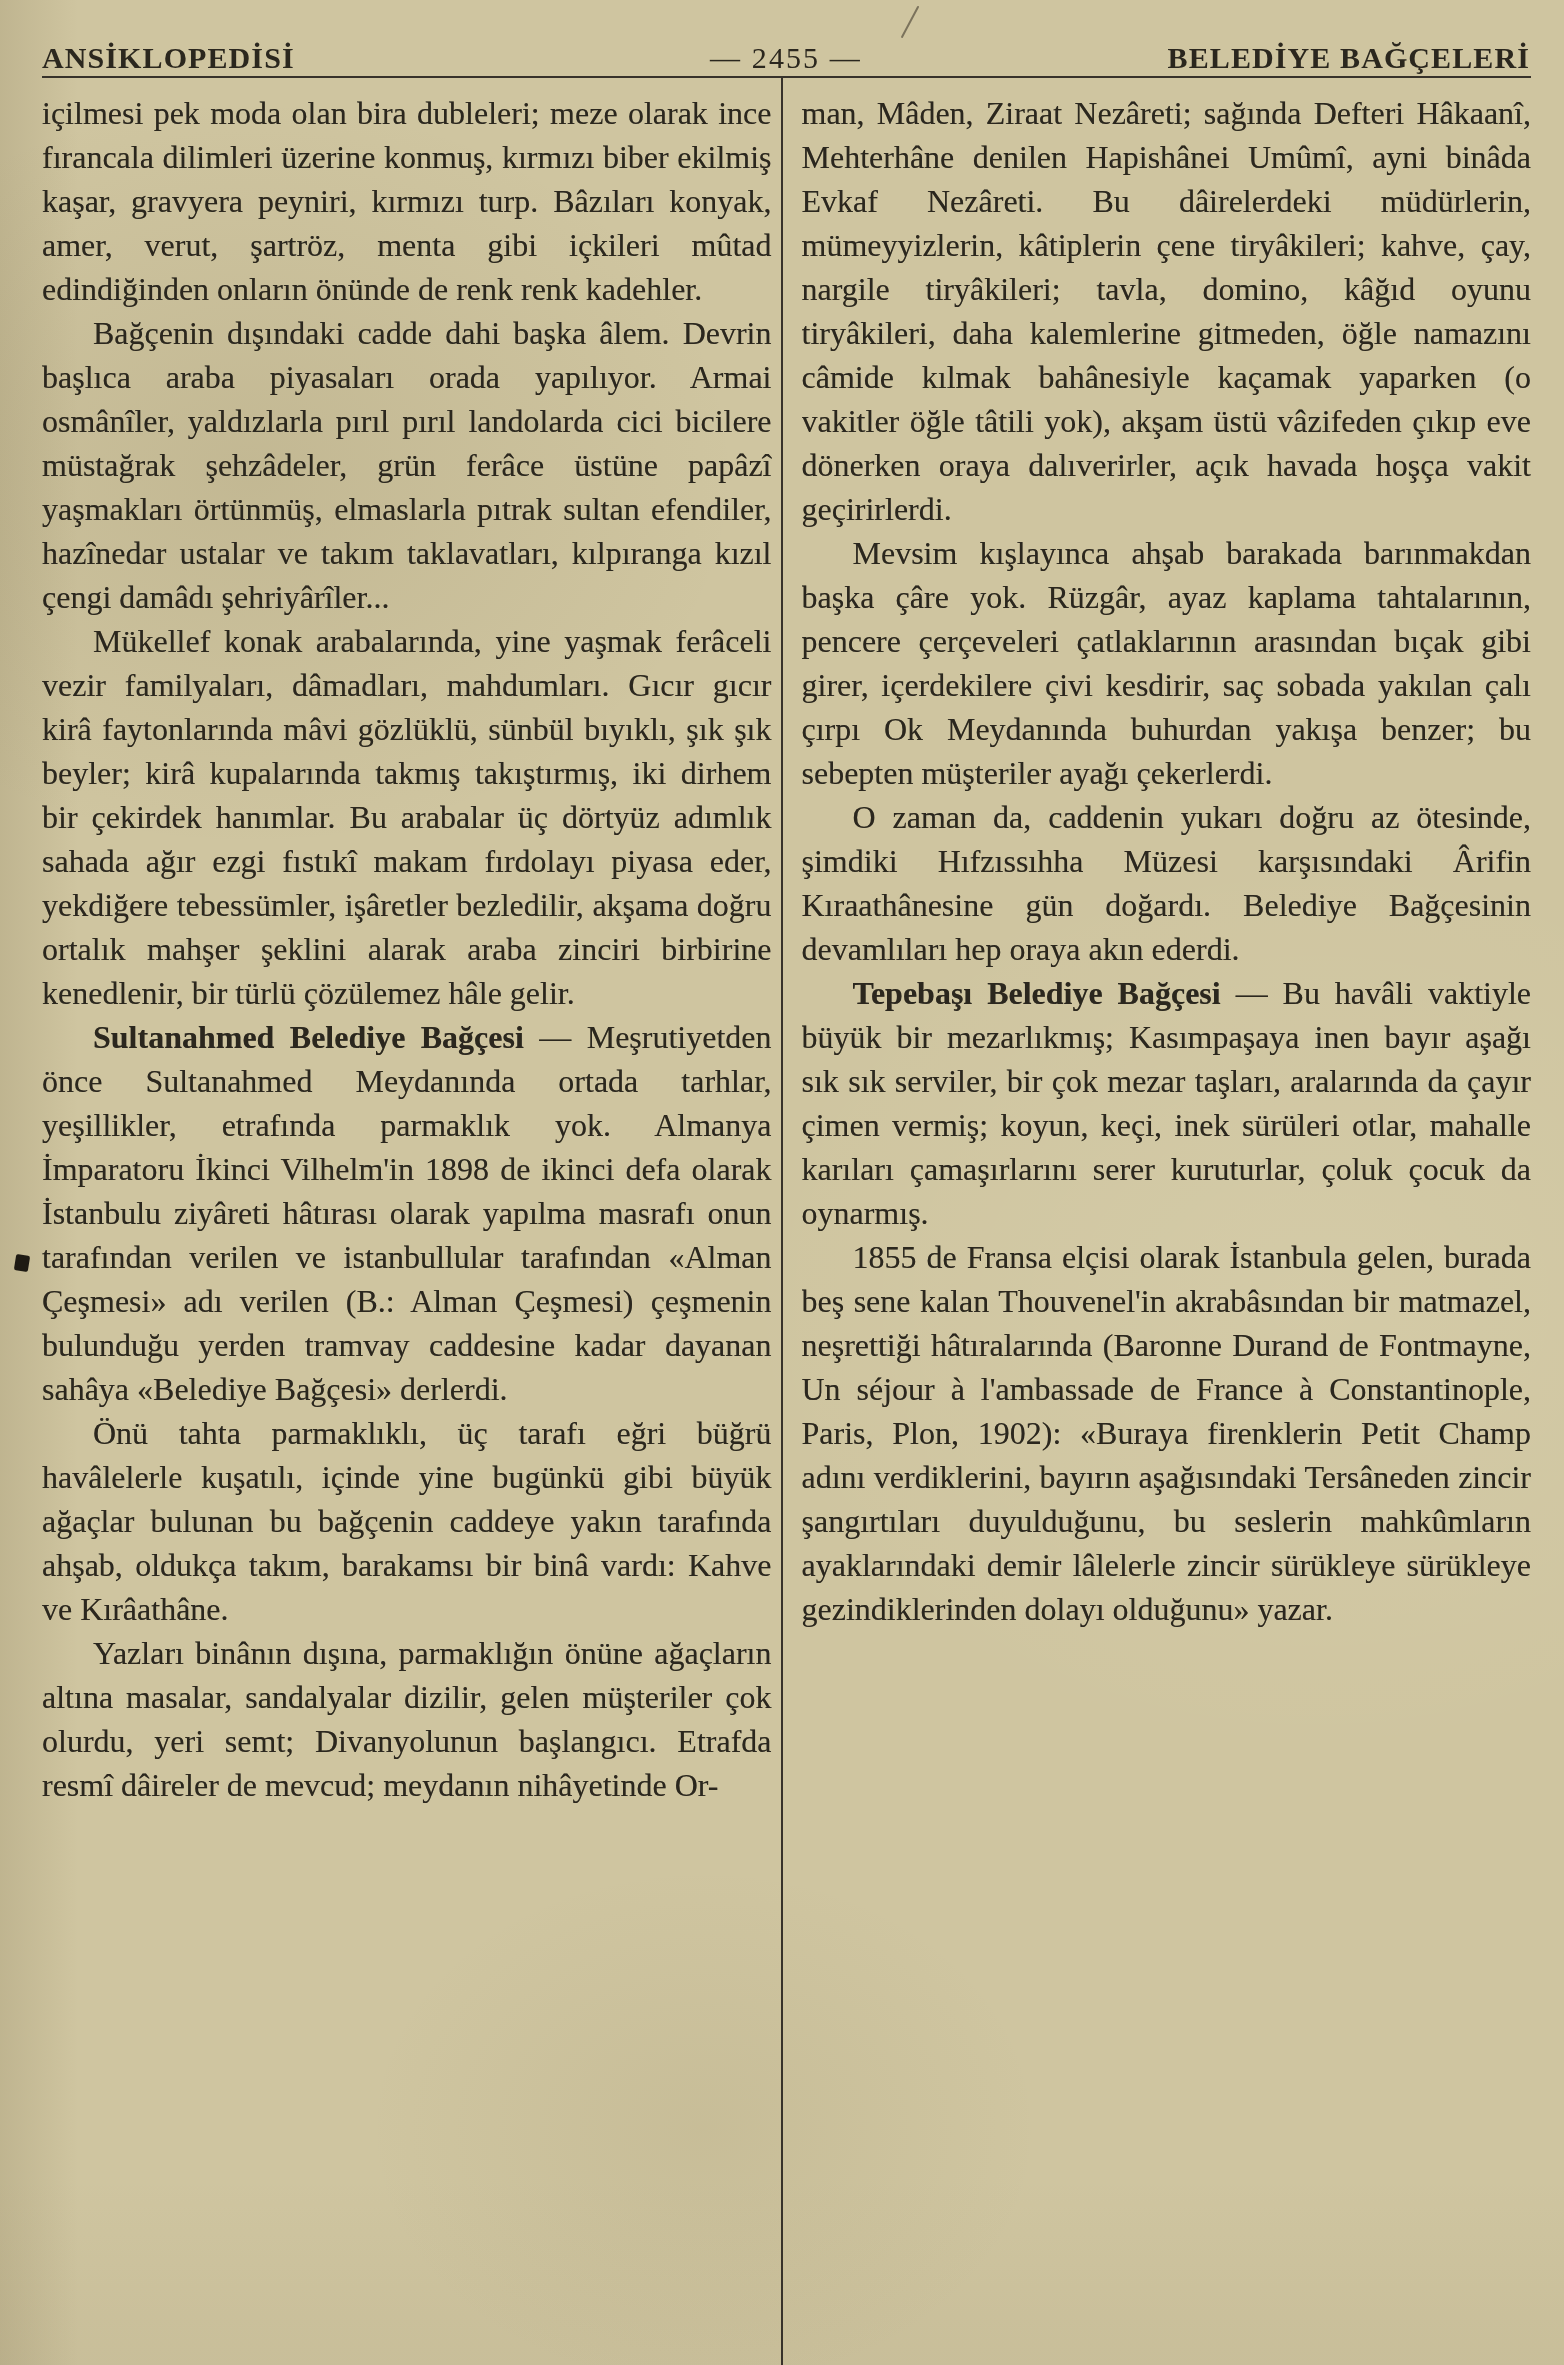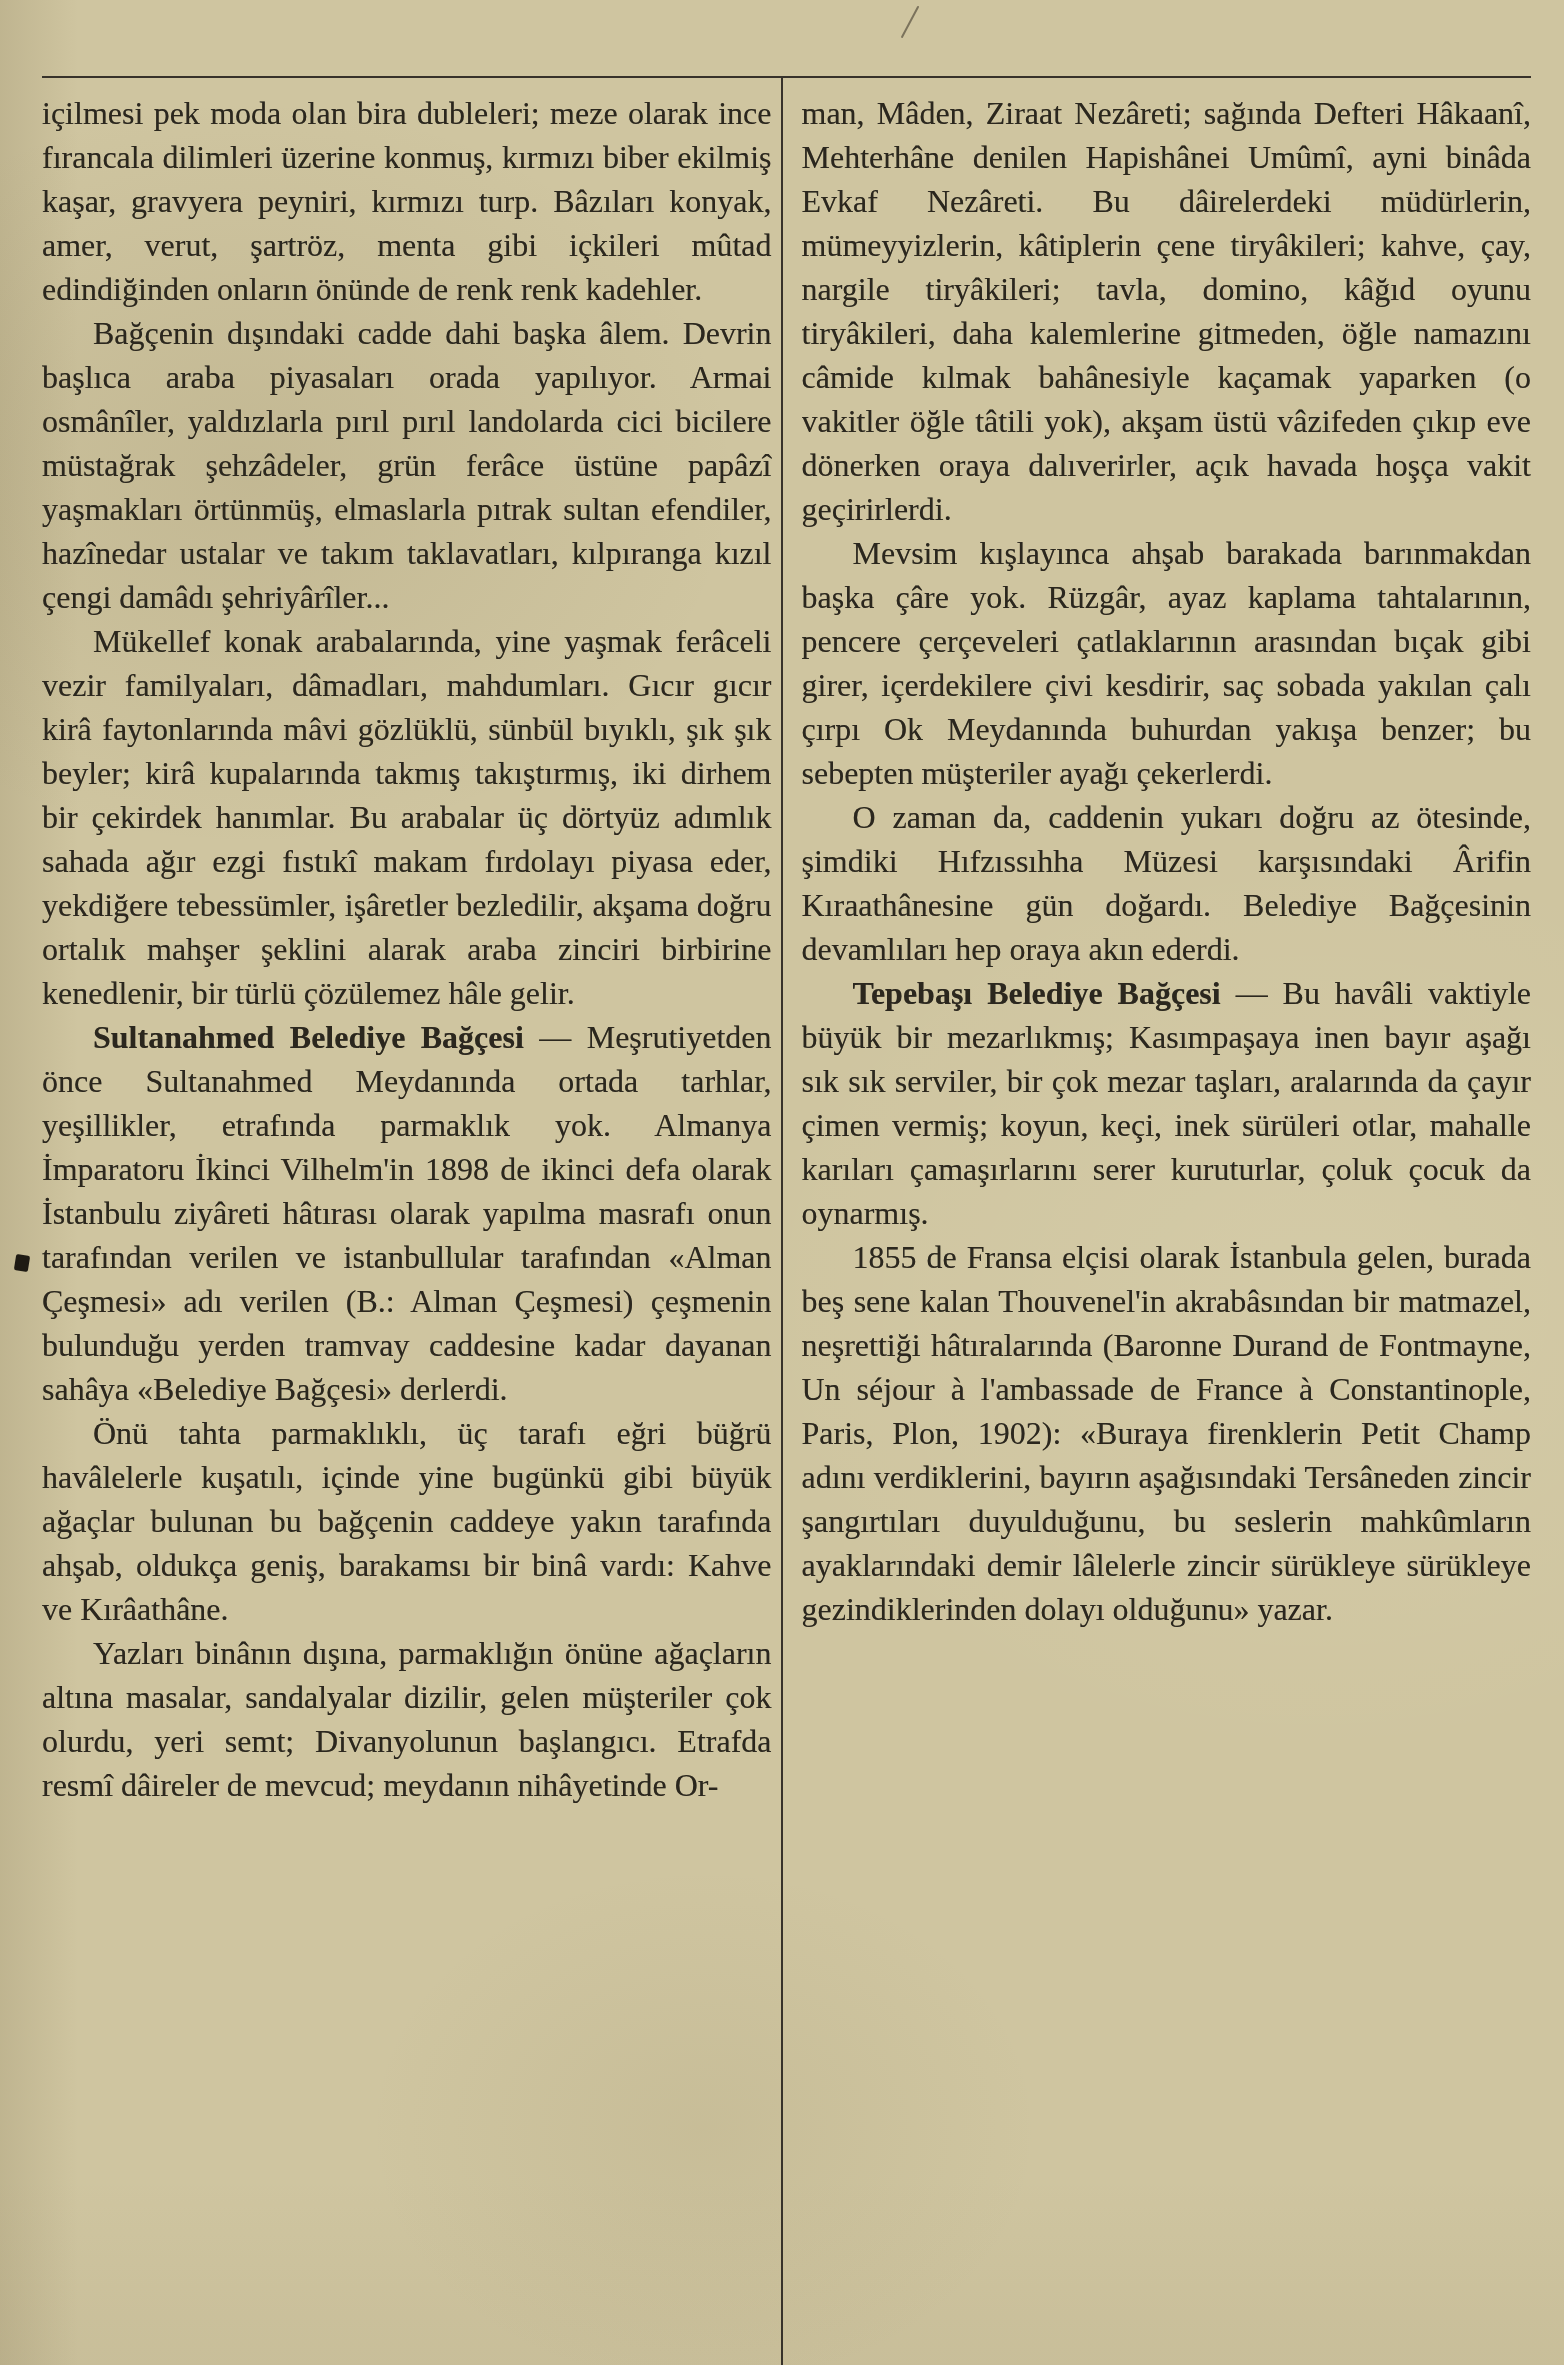--- a/index.html
+++ b/index.html
@@ -87,33 +87,38 @@
     border-radius: 1.1px;
   }
 </style>
 </head>
 <body>
 
 <div class="page">
 
   <div class="scratch-mark"></div>
 
+  <header class="page-header">
+    <span class="h-left">ANSİKLOPEDİSİ</span>
+    <span class="h-center">— 2455 —</span>
+    <span class="h-right">BELEDİYE BAĞÇELERİ</span>
+  </header>
 
   <div class="header-rule"></div>
   <div class="column-divider"></div>
 
   <div class="ink-spot"></div>
 
   <main class="columns">
     <section class="column" id="col-left">
         <p class="flush">içilmesi pek moda olan bira dubleleri; meze olarak ince fırancala dilimleri üzerine konmuş, kırmızı biber ekilmiş kaşar, gravyera peyniri, kırmızı turp. Bâzıları konyak, amer, verut, şartröz, menta gibi içkileri mûtad edindiğinden onların önünde de renk renk kadehler.</p>
         <p>Bağçenin dışındaki cadde dahi başka âlem. Devrin başlıca araba piyasaları orada yapılıyor. Armai osmânîler, yaldızlarla pırıl pırıl landolarda cici bicilere müstağrak şehzâdeler, grün ferâce üstüne papâzî yaşmakları örtünmüş, elmaslarla pıtrak sultan efendiler, hazînedar ustalar ve takım taklavatları, kılpıranga kızıl çengi damâdı şehriyârîler...</p>
         <p>Mükellef konak arabalarında, yine yaşmak ferâceli vezir familyaları, dâmadları, mahdumları. Gıcır gıcır kirâ faytonlarında mâvi gözlüklü, sünbül bıyıklı, şık şık beyler; kirâ kupalarında takmış takıştırmış, iki dirhem bir çekirdek hanımlar. Bu arabalar üç dörtyüz adımlık sahada ağır ezgi fıstıkî makam fırdolayı piyasa eder, yekdiğere tebessümler, işâretler bezledilir, akşama doğru ortalık mahşer şeklini alarak araba zinciri birbirine kenedlenir, bir türlü çözülemez hâle gelir.</p>
         <p><b class="entry">Sultanahmed Belediye Bağçesi</b> <span>— Meşrutiyetden önce Sultanahmed Meydanında ortada tarhlar, yeşillikler, etrafında parmaklık yok. Almanya İmparatoru İkinci Vilhelm'in 1898 de ikinci defa olarak İstanbulu ziyâreti hâtırası olarak yapılma masrafı onun tarafından verilen ve istanbullular tarafından «Alman Çeşmesi» adı verilen (B.: Alman Çeşmesi) çeşmenin bulunduğu yerden tramvay caddesine kadar dayanan sahâya «Belediye Bağçesi» derlerdi.</span></p>
-        <p>Önü tahta parmaklıklı, üç tarafı eğri büğrü havâlelerle kuşatılı, içinde yine bugünkü gibi büyük ağaçlar bulunan bu bağçenin caddeye yakın tarafında ahşab, oldukça geniş, barakamsı bir binâ vardı: Kahve ve Kırâathâne.</p>
+        <p>Önü tahta parmaklıklı, üç tarafı eğri büğrü havâlelerle kuşatılı, içinde yine bugünkü gibi büyük ağaçlar bulunan bu bağçenin caddeye yakın tarafında ahşab, oldukça takım, barakamsı bir binâ vardı: Kahve ve Kırâathâne.</p>
         <p>Yazları binânın dışına, parmaklığın önüne ağaçların altına masalar, sandalyalar dizilir, gelen müşteriler çok olurdu, yeri semt; Divanyolunun başlangıcı. Etrafda resmî dâireler de mevcud; meydanın nihâyetinde Or-</p>
       </section>
     <section class="column" id="col-right">
         <p class="flush">man, Mâden, Ziraat Nezâreti; sağında Defteri Hâkaanî, Mehterhâne denilen Hapishânei Umûmî, ayni binâda Evkaf Nezâreti. Bu dâirelerdeki müdürlerin, mümeyyizlerin, kâtiplerin çene tiryâkileri; kahve, çay, nargile tiryâkileri; tavla, domino, kâğıd oyunu tiryâkileri, daha kalemlerine gitmeden, öğle namazını câmide kılmak bahânesiyle kaçamak yaparken (o vakitler öğle tâtili yok), akşam üstü vâzifeden çıkıp eve dönerken oraya dalıverirler, açık havada hoşça vakit geçirirlerdi.</p>
         <p>Mevsim kışlayınca ahşab barakada barınmakdan başka çâre yok. Rüzgâr, ayaz kaplama tahtalarının, pencere çerçeveleri çatlaklarının arasından bıçak gibi girer, içerdekilere çivi kesdirir, saç sobada yakılan çalı çırpı Ok Meydanında buhurdan yakışa benzer; bu sebepten müşteriler ayağı çekerlerdi.</p>
         <p>O zaman da, caddenin yukarı doğru az ötesinde, şimdiki Hıfzıssıhha Müzesi karşısındaki Ârifin Kıraathânesine gün doğardı. Belediye Bağçesinin devamlıları hep oraya akın ederdi.</p>
         <p><b class="entry">Tepebaşı Belediye Bağçesi</b> <span>— Bu havâli vaktiyle büyük bir mezarlıkmış; Kasımpaşaya inen bayır aşağı sık sık serviler, bir çok mezar taşları, aralarında da çayır çimen vermiş; koyun, keçi, inek sürüleri otlar, mahalle karıları çamaşırlarını serer kuruturlar, çoluk çocuk da oynarmış.</span></p>
         <p>1855 de Fransa elçisi olarak İstanbula gelen, burada beş sene kalan Thouvenel'in akrabâsından bir matmazel, neşrettiği hâtıralarında (Baronne Durand de Fontmayne, Un séjour à l'ambassade de France à Constantinople, Paris, Plon, 1902): «Buraya firenklerin Petit Champ adını verdiklerini, bayırın aşağısındaki Tersâneden zincir şangırtıları duyulduğunu, bu seslerin mahkûmların ayaklarındaki demir lâlelerle zincir sürükleye sürükleye gezindiklerinden dolayı olduğunu» yazar.</p>
       </section>
   </main>

